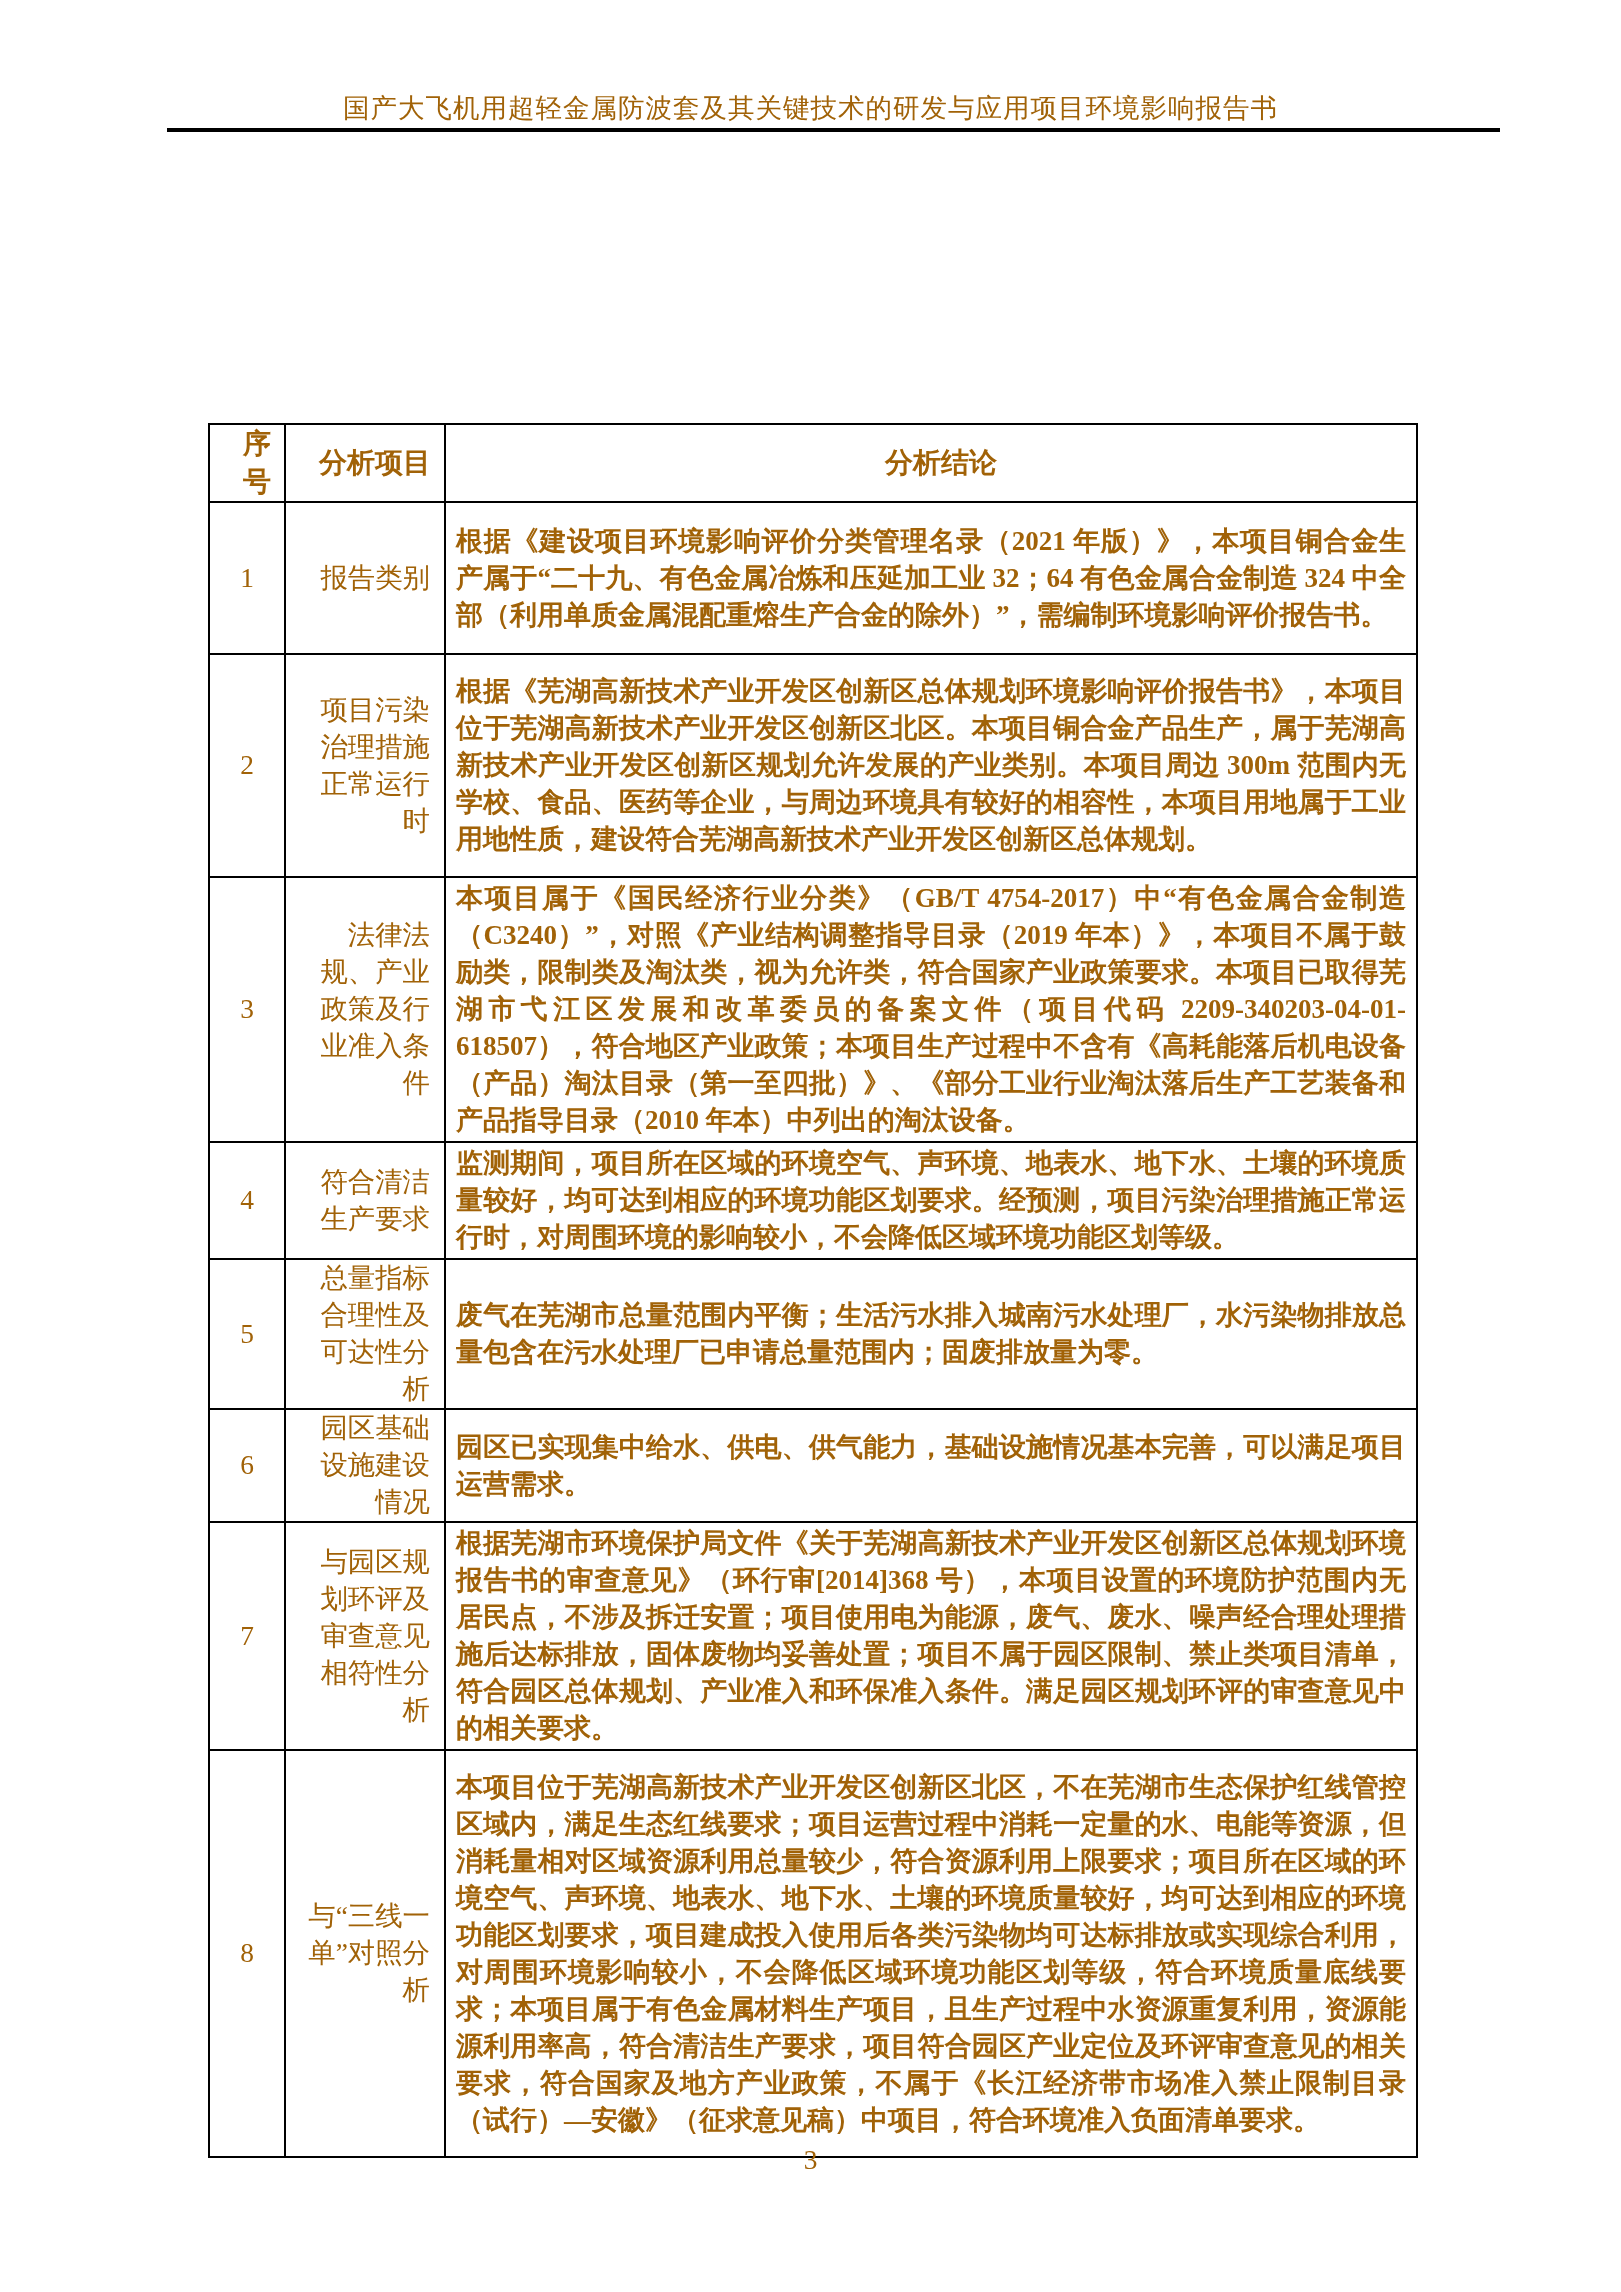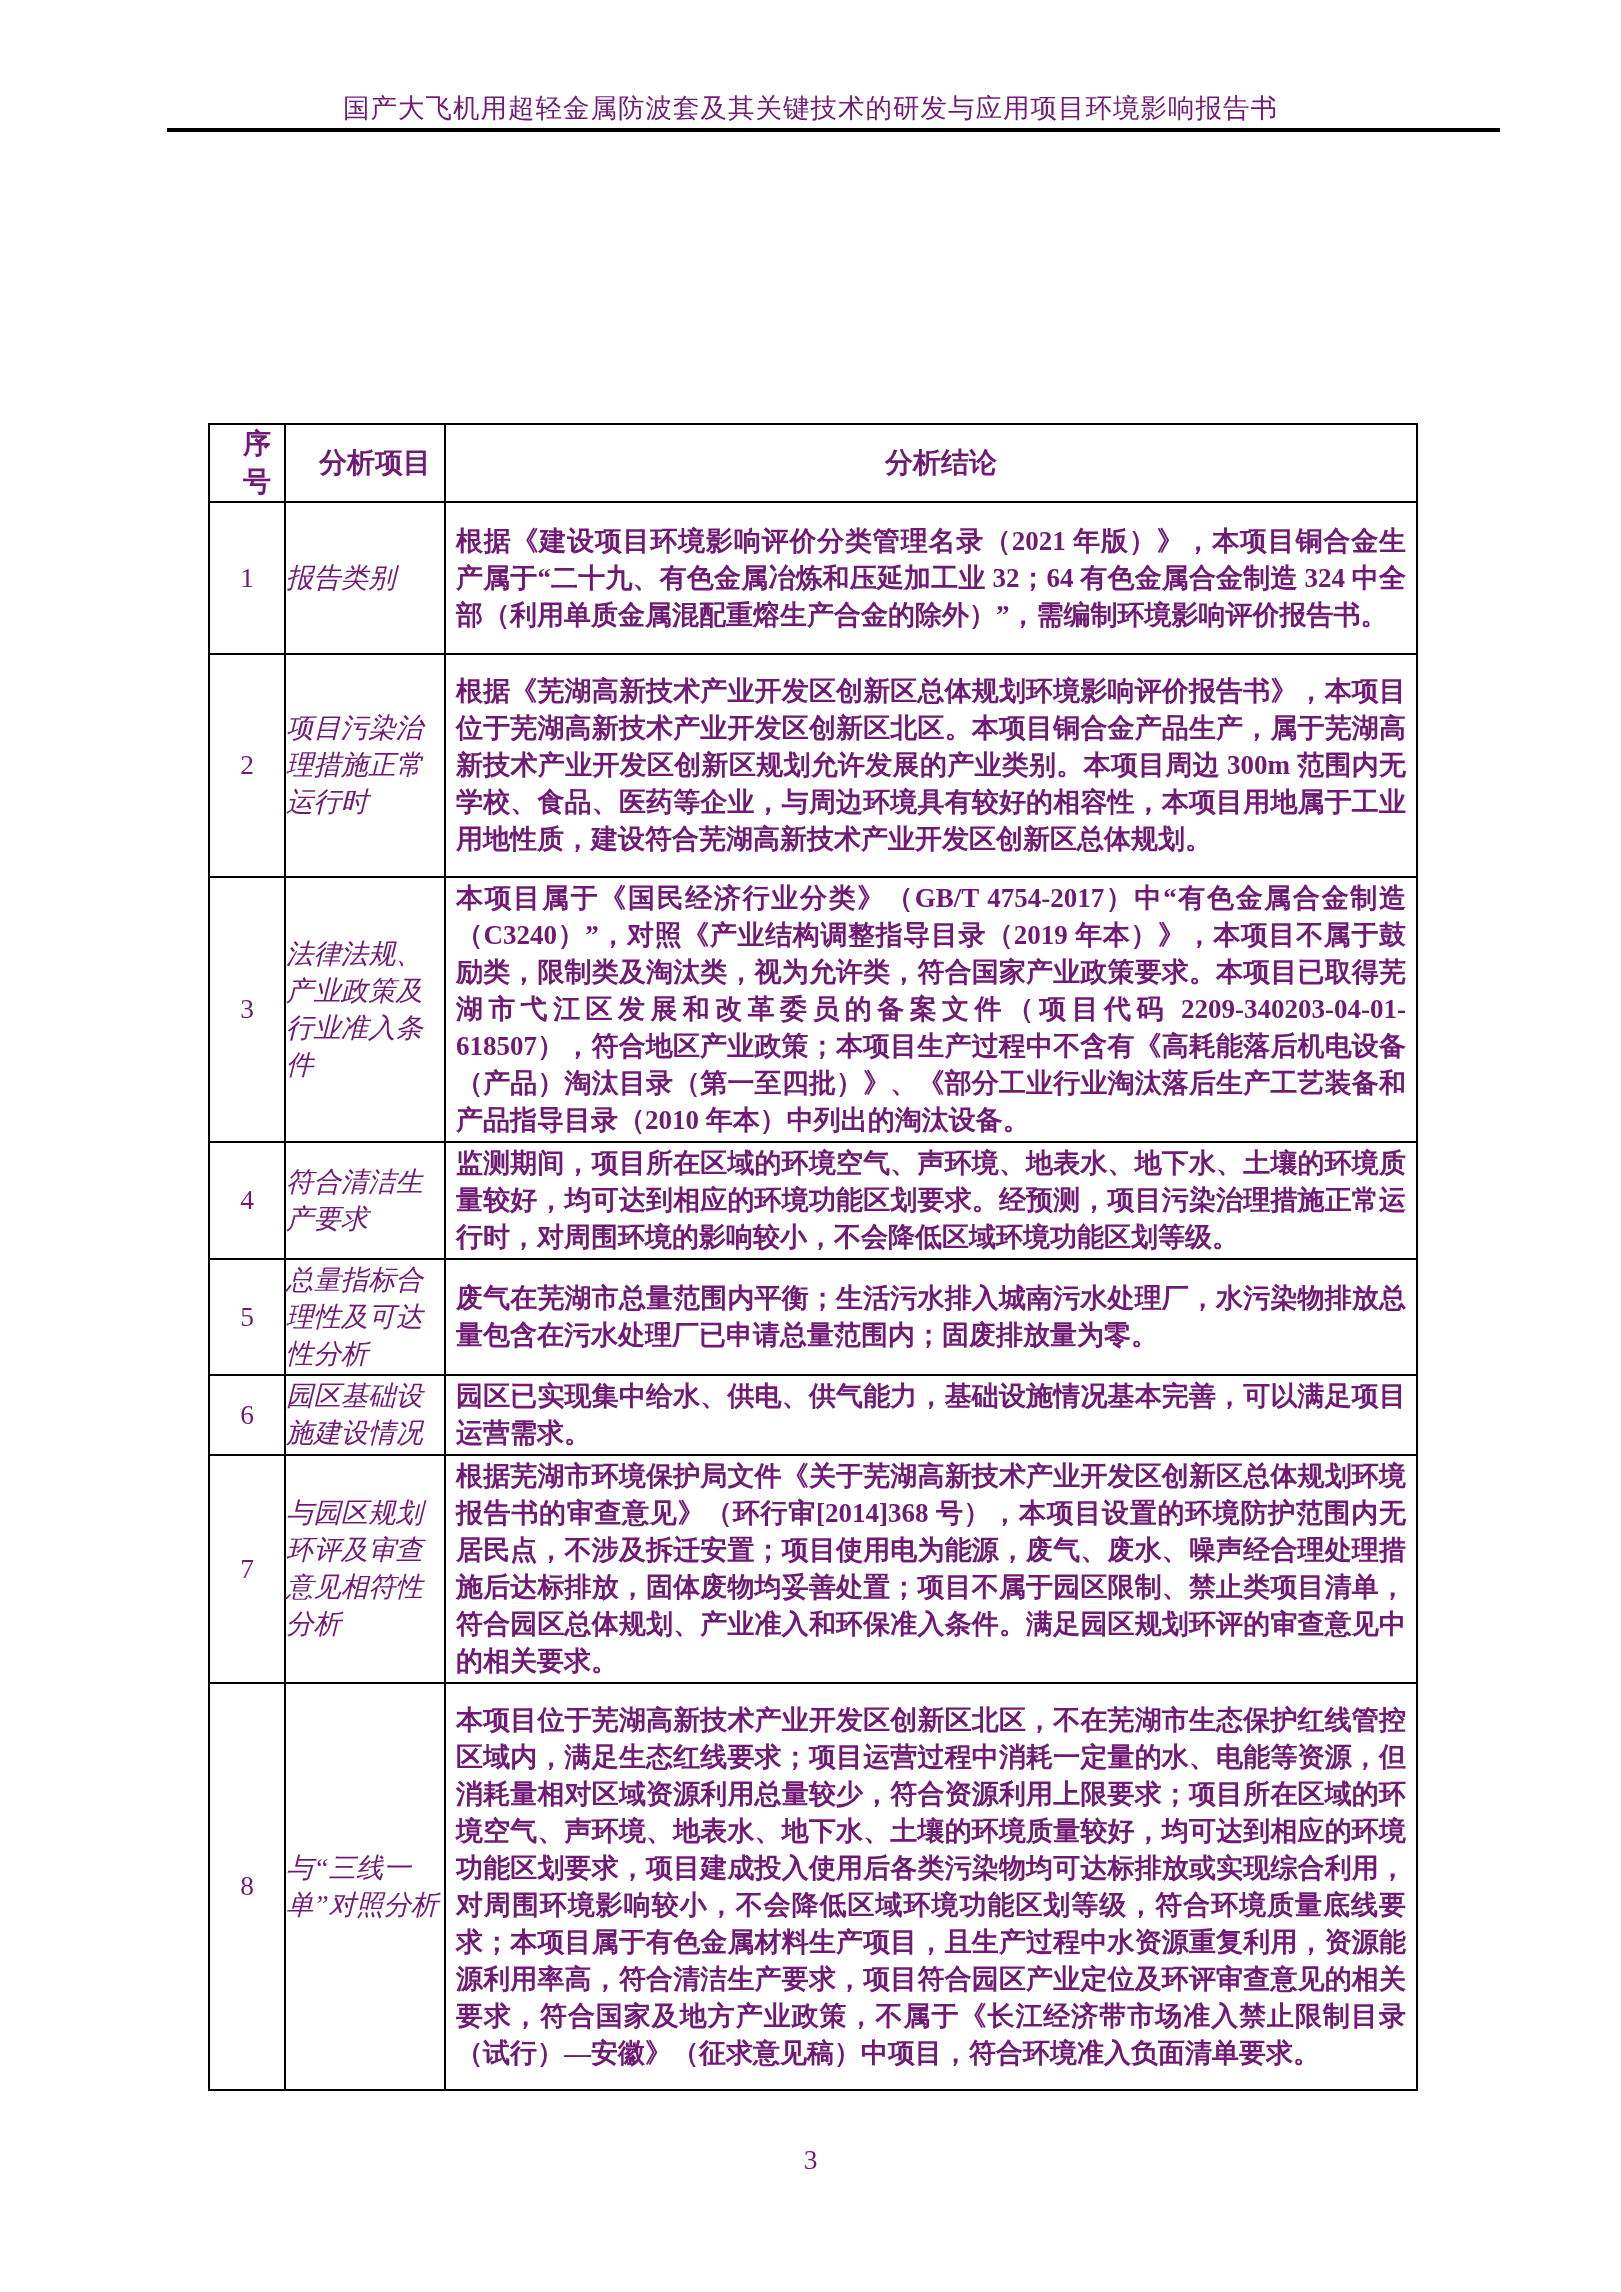--- a/index.html
+++ b/index.html
@@ -2,21 +2,21 @@
 <html><head>
 <meta charset="utf-8">
 <style>
   html,body{margin:0;padding:0;background:#888;}
   .page{
     position:relative;
     width:1621px;height:2293px;
     margin:0 auto;
     background:#ffffff;
     font-family:"Liberation Serif","DejaVu Serif",serif;
-    color:#701a75;
+    color:#a16207;
     overflow:hidden;
   }
   .doc-header{
     position:absolute;top:90px;left:0;width:100%;
     text-align:center;
     font-size:26.5px;
     letter-spacing:1px;
     white-space:nowrap;
   }
   .header-rule{
@@ -72,24 +72,23 @@
     padding-left:20px;
   }
   .analysis-table td.cell-no{
     font-size:27.4px;
     text-align:center;
     vertical-align:middle;
   }
   .analysis-table td.cell-item{
     font-size:27.4px;
     line-height:37px;
-    text-align:left;
+    text-align:right;
     vertical-align:middle;
-    padding:0 0;
-    font-style:italic;
+    padding:0 14px;
   }
   .analysis-table td.cell-conclusion{
     font-size:27px;
     line-height:37px;
     text-align:justify;
     vertical-align:middle;
     padding:2px 10px;
     font-weight:bold;
   }
   tr.r1{height:152px;}

